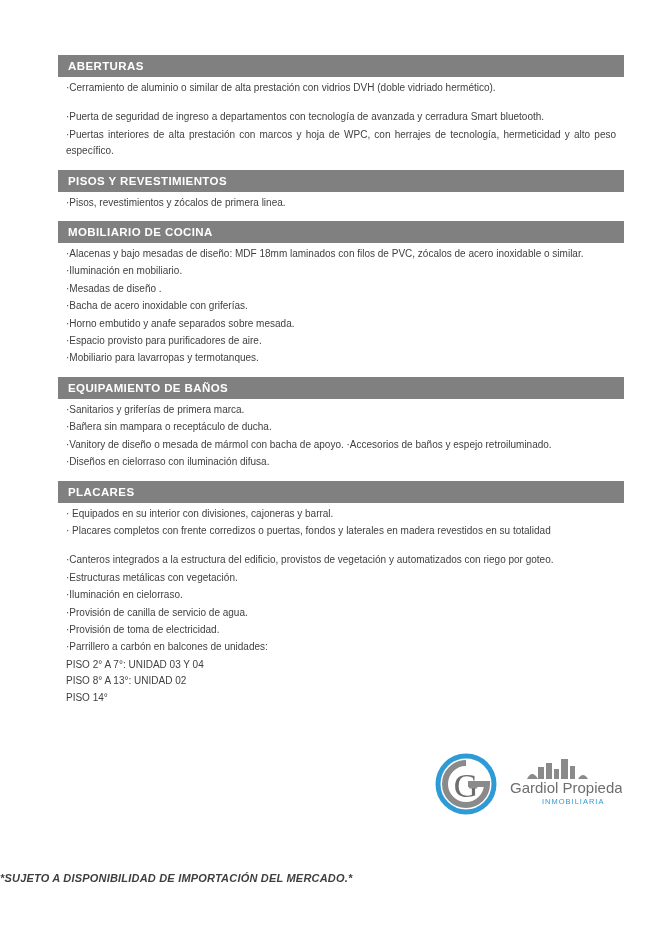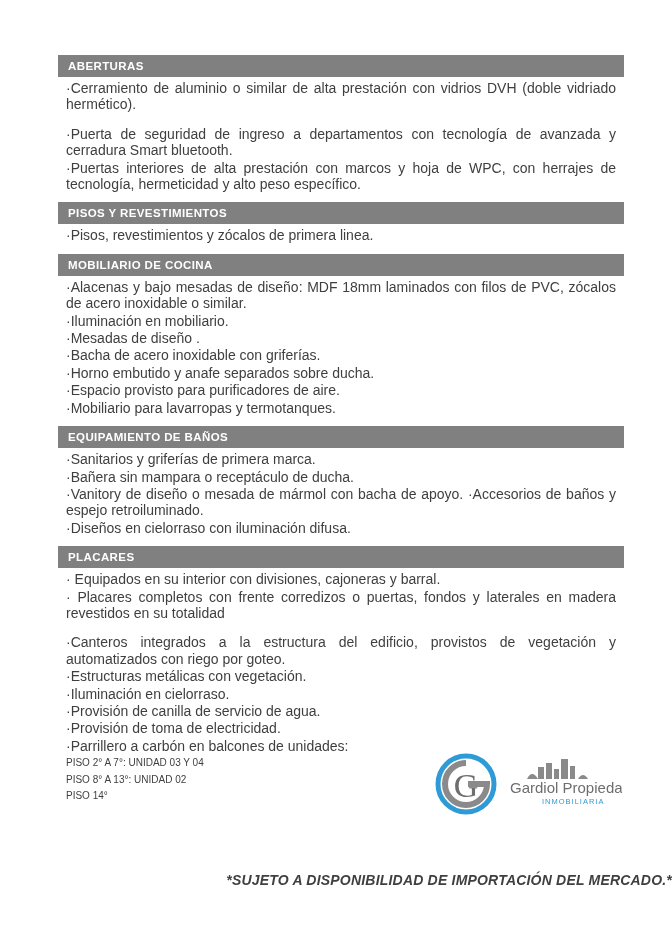--- a/index.html
+++ b/index.html
@@ -30,21 +30,21 @@
     font-weight: bold;
     font-size: 11.5px;
     letter-spacing: 0.4px;
     padding: 4px 0 4px 10px;
     line-height: 14px;
   }
   .section-body {
     padding: 3px 4px 0 8px;
   }
   .bullet-line {
-    font-size: 14px;
+    font-size: 10px;
     line-height: 16.4px;
     color: #3f3f3f;
     margin: 0 0 1px 0;
     text-align: justify;
     padding-right: 4px;
   }
   .plain-line {
     font-size: 10px;
     line-height: 16.4px;
     color: #3f3f3f;
@@ -59,24 +59,24 @@
     width: 190px;
     height: 62px;
   }
   .logo svg { display: block; }
 
   .footer-note {
     position: absolute;
     left: 0;
     right: 0;
     top: 872px;
-    text-align: right;
+    text-align: left;
     font-style: italic;
     font-weight: bold;
-    font-size: 14px;
+    font-size: 11px;
     color: #3f3f3f;
     letter-spacing: 0.2px;
   }
 </style>
 </head>
 <body>
 
 <div class="page">
 
   <div class="section">
@@ -100,21 +100,21 @@
     </div>
   </div>
 
   <div class="section">
     <div class="section-header">MOBILIARIO DE COCINA</div>
     <div class="section-body">
       <p class="bullet-line">·Alacenas y bajo mesadas de diseño: MDF 18mm laminados con filos de PVC, zócalos de acero inoxidable o similar.</p>
       <p class="bullet-line">·Iluminación en mobiliario.</p>
       <p class="bullet-line">·Mesadas de diseño .</p>
       <p class="bullet-line">·Bacha de acero inoxidable con griferías.</p>
-      <p class="bullet-line">·Horno embutido y anafe separados sobre ducha.</p>
+      <p class="bullet-line">·Horno embutido y anafe separados sobre mesada.</p>
       <p class="bullet-line">·Espacio provisto para purificadores de aire.</p>
       <p class="bullet-line">·Mobiliario para lavarropas y termotanques.</p>
     </div>
   </div>
 
   <div class="section">
     <div class="section-header">EQUIPAMIENTO DE BAÑOS</div>
     <div class="section-body">
       <p class="bullet-line">·Sanitarios y griferías de primera marca.</p>
       <p class="bullet-line">·Bañera sin mampara o receptáculo de ducha.</p>

